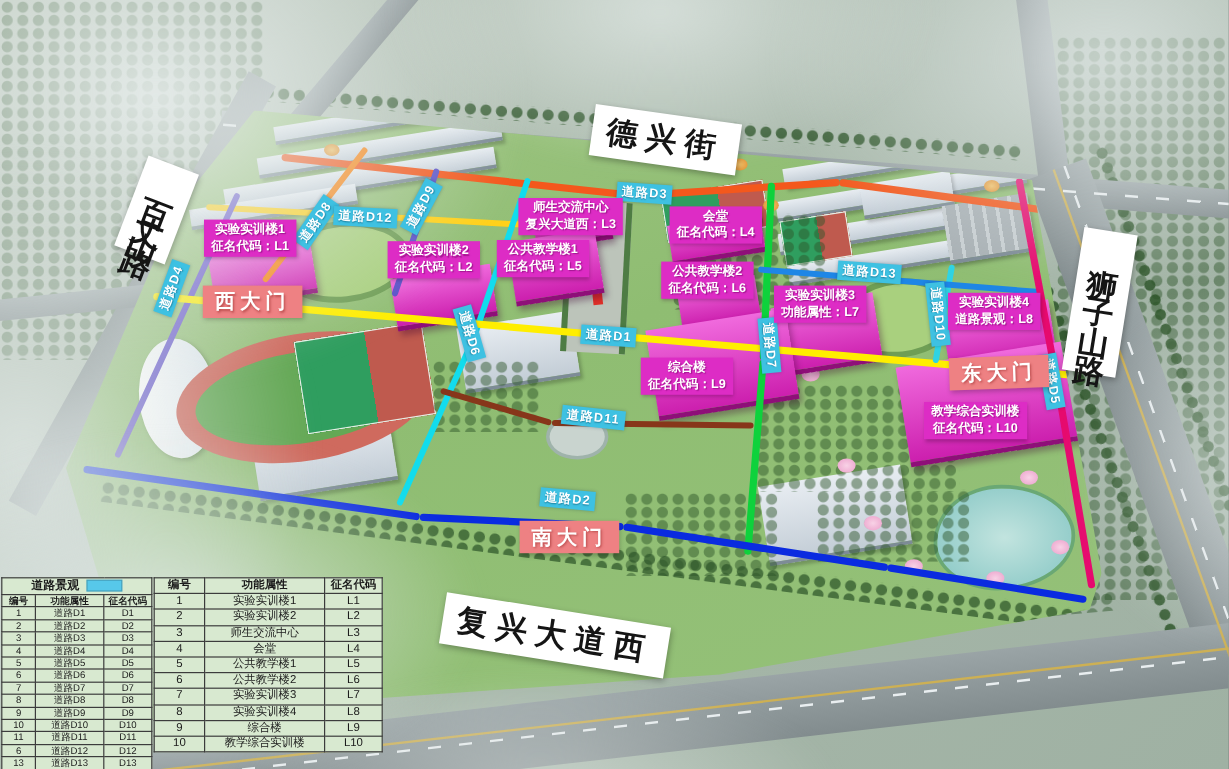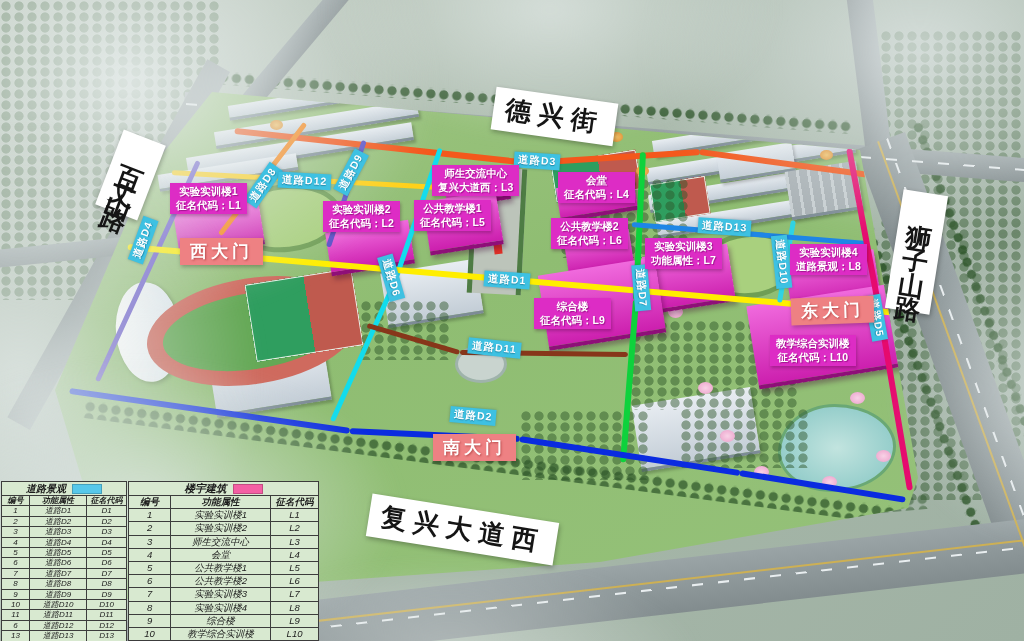--- a/index.html
+++ b/index.html
@@ -35,21 +35,21 @@
   .tag-bldg{position:absolute;z-index:45;color:#fff;font-weight:700;font-size:10.5px;line-height:1.3;
     padding:2px 6px;text-align:center;white-space:nowrap;text-shadow:1px 1px 1px rgba(110,0,95,.55);
     box-shadow:1px 2px 3px rgba(60,0,50,.3);}
   .tag-gate{position:absolute;z-index:46;color:#fff;font-weight:700;font-size:17px;letter-spacing:4px;
     padding:2px 10px;white-space:nowrap;text-shadow:1px 1px 2px rgba(150,40,40,.6);box-shadow:1px 2px 4px rgba(0,0,0,.25);}
   .tag-street{position:absolute;z-index:47;background:#fff;color:#151515;font-weight:600;font-size:26px;
     font-family:"Liberation Serif",serif;letter-spacing:7px;padding:4px 12px;white-space:nowrap;
     box-shadow:1px 2px 5px rgba(0,0,0,.3);}
   .tag-street.vert{writing-mode:vertical-rl;text-orientation:upright;padding:12px 5px;}
   .legend{position:absolute;left:1px;top:481px;z-index:60;display:flex;align-items:flex-start;}
-  .legend table{border-collapse:collapse;background:#d8e9d0;table-layout:fixed;font-style:italic;}
+  .legend table{border-collapse:collapse;background:#d8e9d0;table-layout:fixed;}
   .legend td,.legend th{border:1px solid #3c3c3c;text-align:center;padding:0;color:#1c1c1c;
     white-space:nowrap;overflow:hidden;font-weight:400;}
   .legend th{font-weight:700;}
   .t1{width:125px;font-size:8px;}
   .t1 td,.t1 th{line-height:9.4px;height:9.4px;}
   .t1 .ttl{font-size:10px;line-height:13px;height:13px;}
   .t2{width:190px;font-size:9.5px;margin-left:1px;}
   .t2 td,.t2 th{line-height:12.2px;height:12.2px;}
   .t2 .ttl{font-size:10.5px;line-height:13px;height:13px;}
   .sw{display:inline-block;width:28px;height:8px;margin-left:6px;vertical-align:middle;border:1px solid rgba(0,0,0,.2);}
@@ -221,21 +221,21 @@
     </div>
   <div class="tag-bldg" style="left: 534px; top: 298px; background: rgb(221, 44, 197);">
       <div>综合楼</div>
       <div>征名代码：L9</div>
     </div>
   <div class="tag-bldg" style="left: 770px; top: 335px; background: rgb(221, 44, 197);">
       <div>教学综合实训楼</div>
       <div>征名代码：L10</div>
     </div>
 
-  <div class="tag-gate" style="left: 180px; top: 238px; background: rgb(238, 129, 131);">西大门</div>
+  <div class="tag-gate" style="left: 169px; top: 238px; background: rgb(238, 129, 131);">西大门</div>
   <div class="tag-gate" style="left: 791px; top: 297px; transform: rotate(-2deg); background: rgb(238, 129, 131);">东大门</div>
   <div class="tag-gate" style="left: 433px; top: 434px; background: rgb(238, 129, 131);">南大门</div>
 
   <div class="tag-street" style="left:493px;top:95px;transform:rotate(8deg)">德兴街</div>
   <div class="tag-street vert" style="left:108px;top:135px;letter-spacing:14px;transform:rotate(21deg)">百丈山路</div>
   <div class="tag-street vert" style="left:894px;top:192px;letter-spacing:24px;transform:rotate(9deg)">狮子山路</div>
   <div class="tag-street" style="left:368px;top:508px;transform:rotate(9deg)">复兴大道西</div>
 
   <div class="legend">
     <table class="t1">
@@ -323,23 +323,20 @@
         </tbody>
     </table>
     <table class="t2">
       <colgroup>
           <col style="width:42px">
           <col style="width:100px">
           <col style="width:48px">
         </colgroup>
       <thead>
         <tr>
-            <th colspan="3" class="ttl"><span>楼宇建筑</span><span class="sw" style="background: rgb(244, 95, 164);"></span></th>
-          </tr>
-        <tr>
             <th>编号</th>
             <th>功能属性</th>
             <th>征名代码</th>
           </tr>
       </thead>
       <tbody>
           <tr>
             <td>1</td>
             <td>实验实训楼1</td>
             <td>L1</td>

